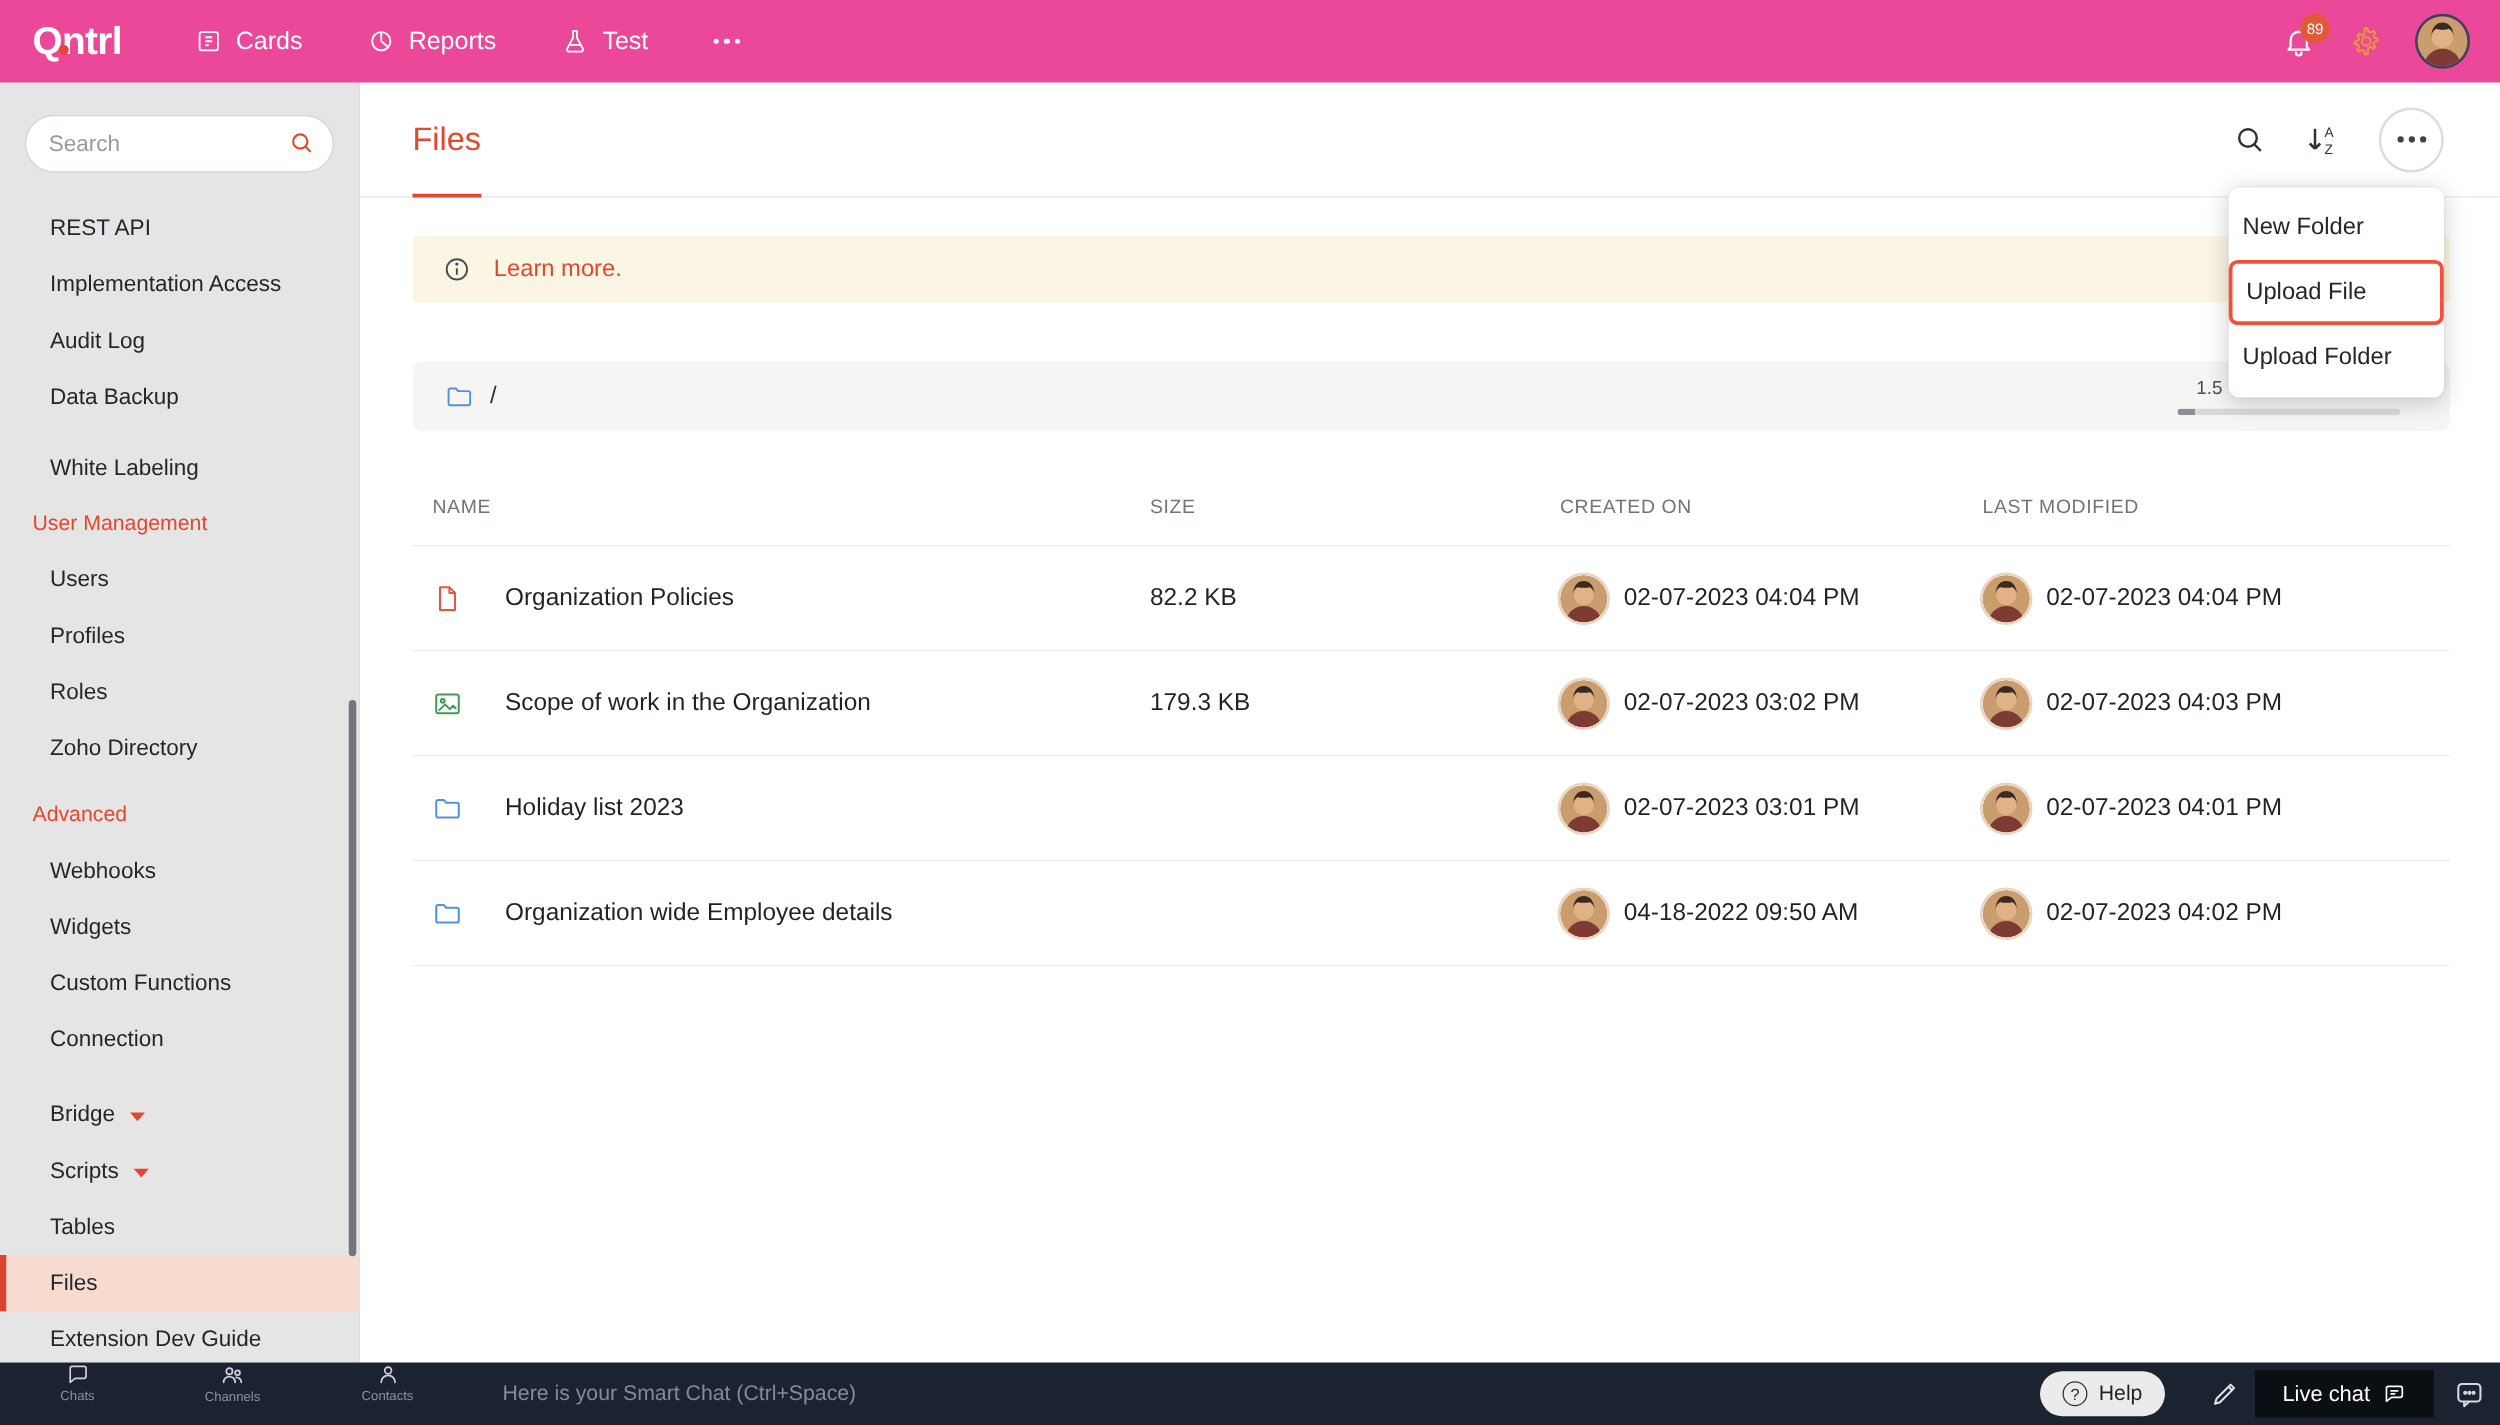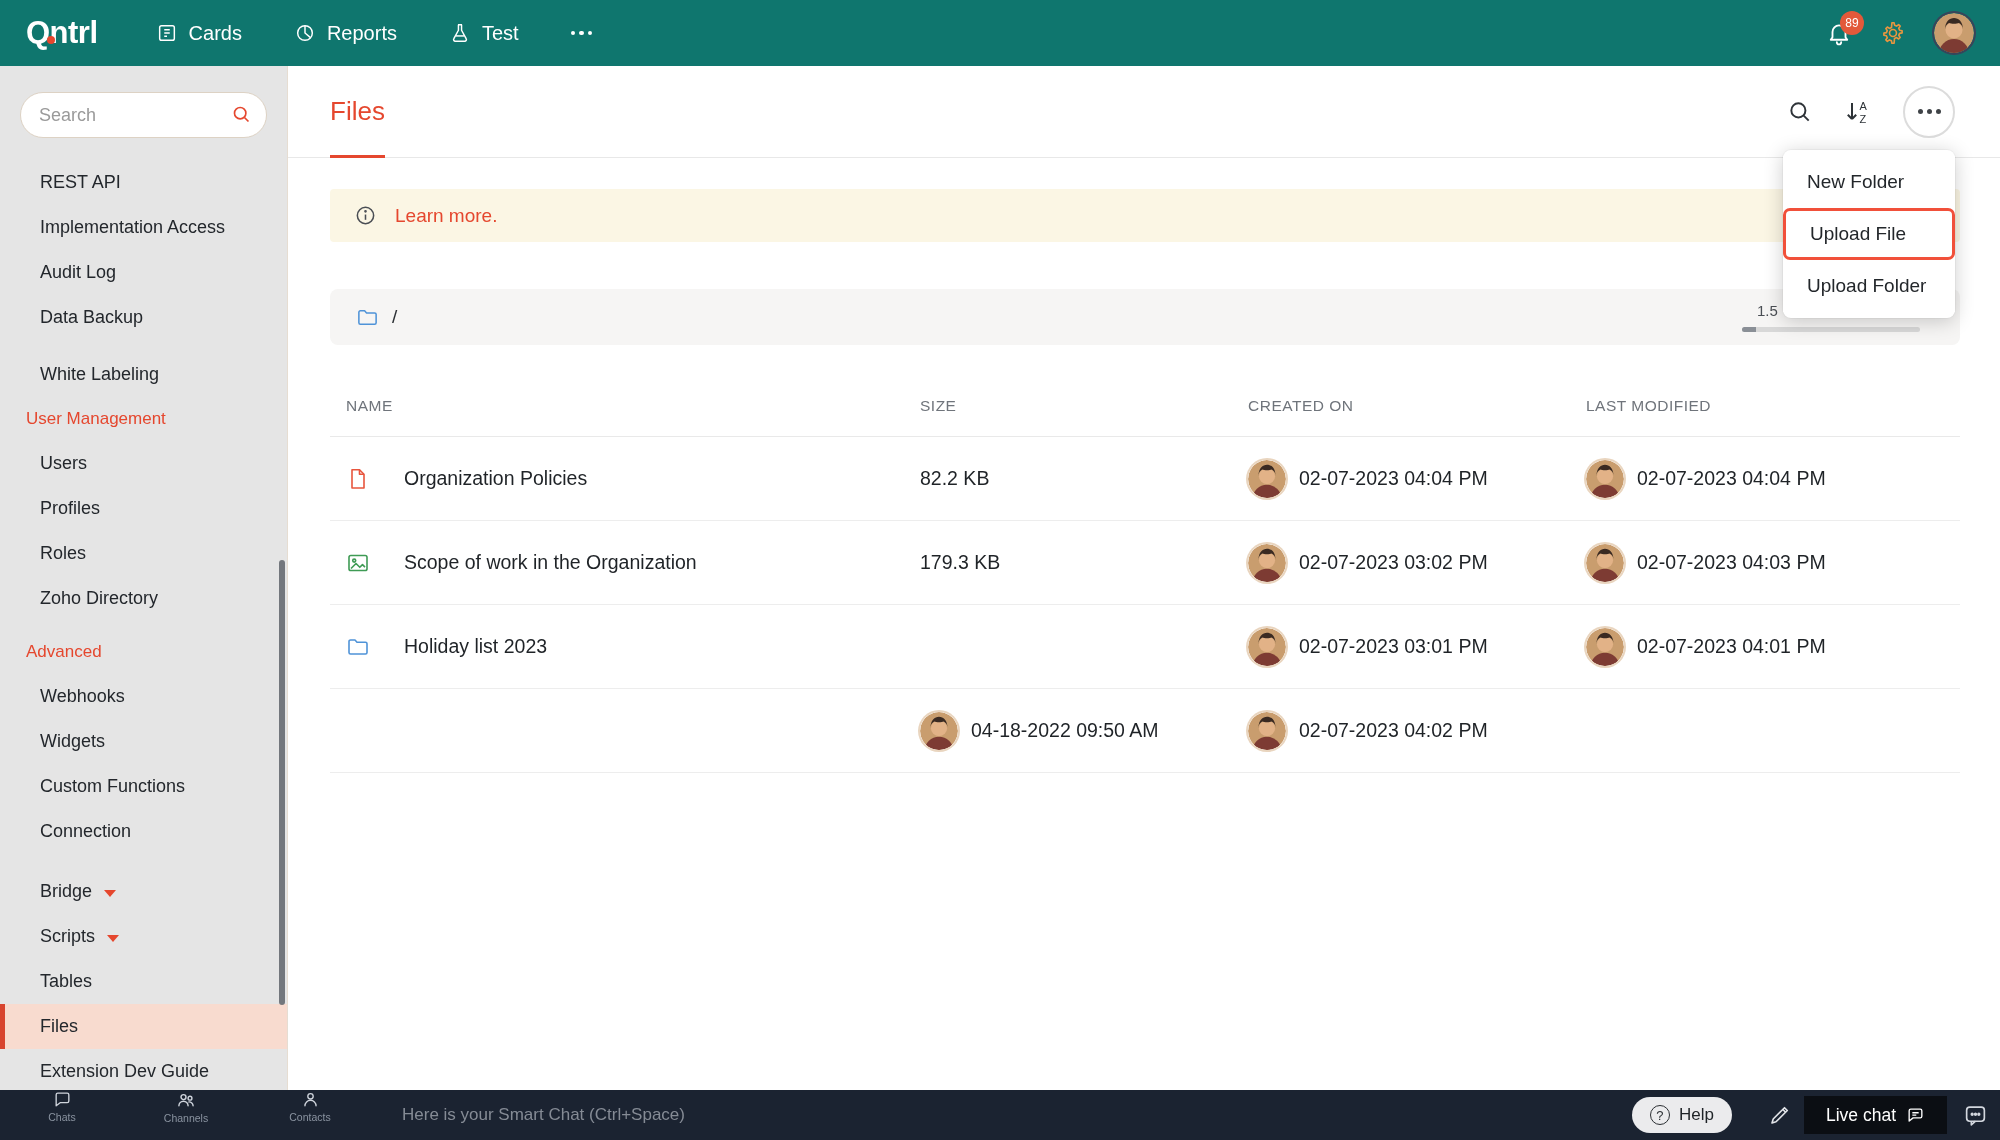--- a/index.html
+++ b/index.html
@@ -6,21 +6,21 @@
   html,body { margin:0; padding:0; }
   body {
     width:2000px; height:1140px; position:relative; overflow:hidden;
     font-family:"Liberation Sans", sans-serif; background:#ffffff; color:#1f2327;
   }
   svg { display:block; }
 
   
   .topbar {
     position:absolute; top:0; left:0; right:0; height:66px;
-    background:#0f766e; display:flex; align-items:center; padding:0 26px; color:#fff; z-index:60;
+    background:#ec4899; display:flex; align-items:center; padding:0 26px; color:#fff; z-index:60;
   }
   .logo { font-size:31px; font-weight:bold; letter-spacing:-0.5px; position:relative; padding-right:6px; }
   .logo-dot { position:absolute; left:21px; bottom:7px; width:8px; height:8px; border-radius:50%; background:#e5472e; }
   .top-nav { display:flex; align-items:center; gap:52px; margin-left:52px; }
   .top-nav-item { display:flex; align-items:flex-start; gap:11px; font-size:20px; color:#ffffff; cursor:pointer; }
   .more-dots { display:flex; gap:4px; margin-left:52px; cursor:pointer; }
   .more-dots i { width:4.5px; height:4.5px; border-radius:50%; background:#fff; }
   .topbar-right { margin-left:auto; display:flex; align-items:center; gap:28px; }
   .bell-wrap { position:relative; cursor:pointer; }
   .badge {
@@ -85,21 +85,21 @@
   .t-head { height:62px; color:#6f747b; font-size:15.5px; letter-spacing:.5px; border-bottom:1px solid #e9e9e9; }
   .t-row { height:84px; border-bottom:1px solid #ededed; font-size:19.5px; color:#1f2327; cursor:pointer; }
   .t-name { display:flex; align-items:center; gap:34px; }
   .t-date { display:flex; align-items:center; gap:13px; }
 
   
   .dropdown {
     position:absolute; top:84px; right:45px; width:172px; background:#fff; border-radius:8px;
     box-shadow:0 3px 20px rgba(0,0,0,.20), 0 0 0 1px rgba(0,0,0,.03); z-index:50; padding:6px 0;
   }
-  .dd-item { height:52px; display:flex; align-items:center; padding:0 24px; font-size:19px; color:#23272b; cursor:pointer; background:#fff; }
+  .dd-item { height:52px; display:flex; align-items:center; padding:0 11px; font-size:19px; color:#23272b; cursor:pointer; background:#fff; }
   .dd-item.highlighted { border:3px solid #f1503a; border-radius:7px; }
 
   
   .footer {
     position:absolute; left:0; right:0; bottom:0; height:50px; background:#1b2331;
     display:flex; align-items:center; color:#fff; z-index:60;
   }
   .f-tool { width:124px; height:100%; display:flex; flex-direction:column; align-items:center; gap:2px; cursor:pointer; }
   .f-tool-label { font-size:10.5px; color:#8a93a0; }
   .f-input {
@@ -378,20 +378,28 @@
           </div>
         <div class="t-date">
             <svg class="avatar">
               <use href="#avatar-sym"></use>
             </svg>
             <span>02-07-2023 04:01 PM</span>
           </div>
       </div>
 
       <div class="t-row">
+        <div class="t-name">
+          <span>
+            <svg width="24" height="24" viewBox="0 0 24 24" fill="none" stroke="#4f93d8" stroke-width="1.6" stroke-linejoin="round">
+                <path d="M3 8V6.5A1.5 1.5 0 0 1 4.5 5H9l2 2.2h8.5A1.5 1.5 0 0 1 21 8.7v8.8a1.5 1.5 0 0 1-1.5 1.5h-15A1.5 1.5 0 0 1 3 17.5z"></path>
+              </svg>
+          </span>
+          <span>Organization wide Employee details</span>
+        </div>
         <div></div>
         <div class="t-date">
             <svg class="avatar">
               <use href="#avatar-sym"></use>
             </svg>
             <span>04-18-2022 09:50 AM</span>
           </div>
         <div class="t-date">
             <svg class="avatar">
               <use href="#avatar-sym"></use>

